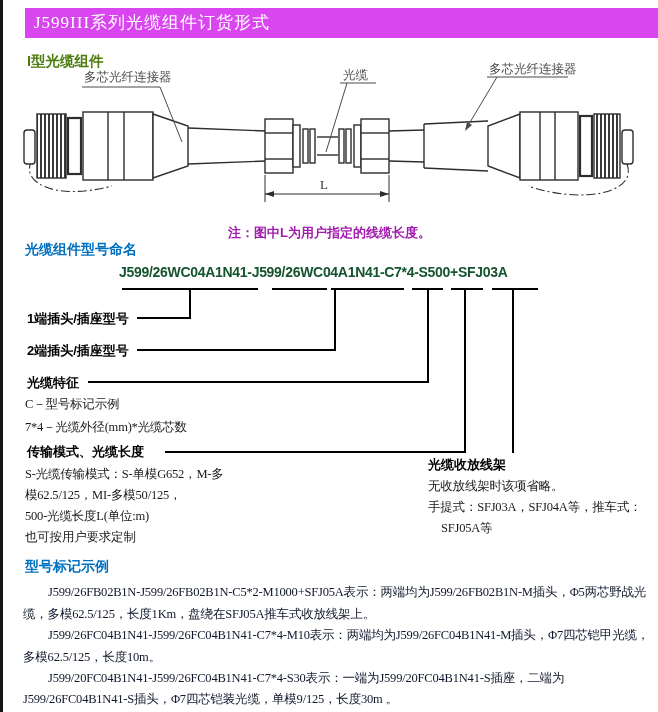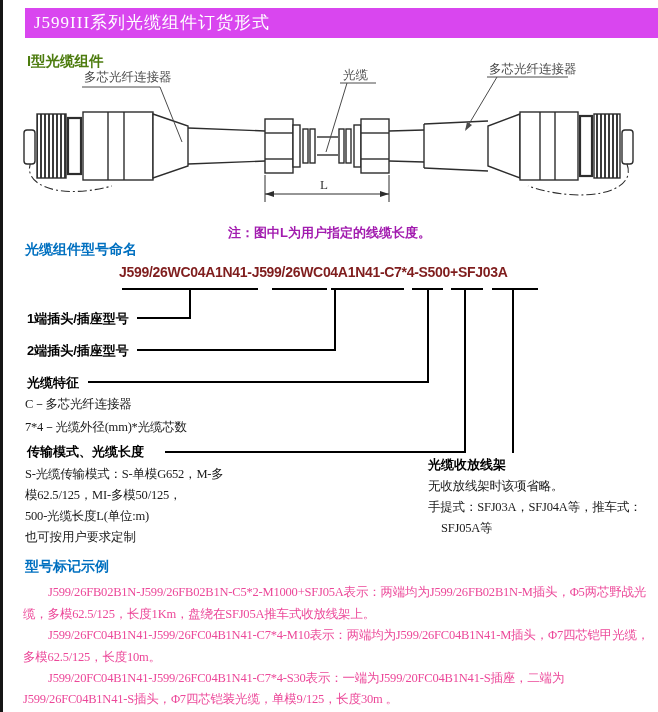--- a/index.html
+++ b/index.html
@@ -22,37 +22,37 @@
   .blue-heading{
     font-family:"Liberation Sans", sans-serif;font-weight:bold;
     font-size:14px;color:#0070c0;
   }
   .note-text{
     left:228px;top:224px;font-family:"Liberation Sans", sans-serif;
     font-weight:bold;font-size:13px;color:#a21caf;
   }
   .part-number{
     left:119px;top:264px;font-family:"Liberation Sans", sans-serif;
-    font-weight:bold;font-size:14px;letter-spacing:-0.3px;color:#7f1d1d;
+    font-weight:bold;font-size:14px;letter-spacing:-0.3px;color:#14532d;
     white-space:nowrap;
   }
   .seg{position:absolute;top:288px;height:2px;background:#000;}
   .tick{position:absolute;width:2px;background:#000;}
   .hline{position:absolute;height:2px;background:#000;}
   .lbl-bold{
     position:absolute;font-family:"Liberation Sans", sans-serif;
     font-weight:bold;font-size:13px;color:#000;white-space:nowrap;
   }
   .txt{
     position:absolute;font-family:"Liberation Serif", serif;
     font-size:12.5px;color:#1a1a1a;white-space:nowrap;letter-spacing:-0.2px;
   }
   .examples-line{
     position:absolute;left:23px;font-family:"Liberation Serif", serif;
-    font-size:12.5px;color:#ec4899;white-space:nowrap;letter-spacing:-0.2px;
+    font-size:12.5px;color:#0f172a;white-space:nowrap;letter-spacing:-0.2px;
   }
   .indent{left:48px;}
   svg text{font-family:"Liberation Serif", serif;}
 </style>
 </head>
 <body>
 
 <div class="page">
 
   <div class="abs left-edge"></div>
@@ -160,21 +160,21 @@
   <div class="tick" style="left:512px;top:290px;height:163px;"></div>
 
   <div class="hline" style="left:137px;top:317px;width:54px;"></div>
   <div class="hline" style="left:137px;top:349px;width:199px;"></div>
   <div class="hline" style="left:88px;top:381px;width:341px;"></div>
   <div class="hline" style="left:165px;top:451px;width:301px;"></div>
 
   <div class="lbl-bold" style="left:27px;top:310px;">1端插头/插座型号</div>
   <div class="lbl-bold" style="left:27px;top:342px;">2端插头/插座型号</div>
   <div class="lbl-bold" style="left:27px;top:374px;">光缆特征</div>
-  <div class="txt" style="left:25px;top:396px;">C－多芯光纤连接器</div>
+  <div class="txt" style="left:25px;top:396px;">C－型号标记示例</div>
   <div class="txt" style="left:25px;top:419px;">7*4－光缆外径(mm)*光缆芯数</div>
 
   <div class="lbl-bold" style="left:27px;top:443px;">传输模式、光缆长度</div>
   <div class="txt" style="left:25px;top:466px;">S-光缆传输模式：S-单模G652，M-多</div>
   <div class="txt" style="left:25px;top:487px;">模62.5/125，MI-多模50/125，</div>
   <div class="txt" style="left:25px;top:508px;">500-光缆长度L(单位:m)</div>
   <div class="txt" style="left:25px;top:529px;">也可按用户要求定制</div>
 
   <div class="lbl-bold" style="left:428px;top:456px;">光缆收放线架</div>
   <div class="txt" style="left:428px;top:478px;">无收放线架时该项省略。</div>

